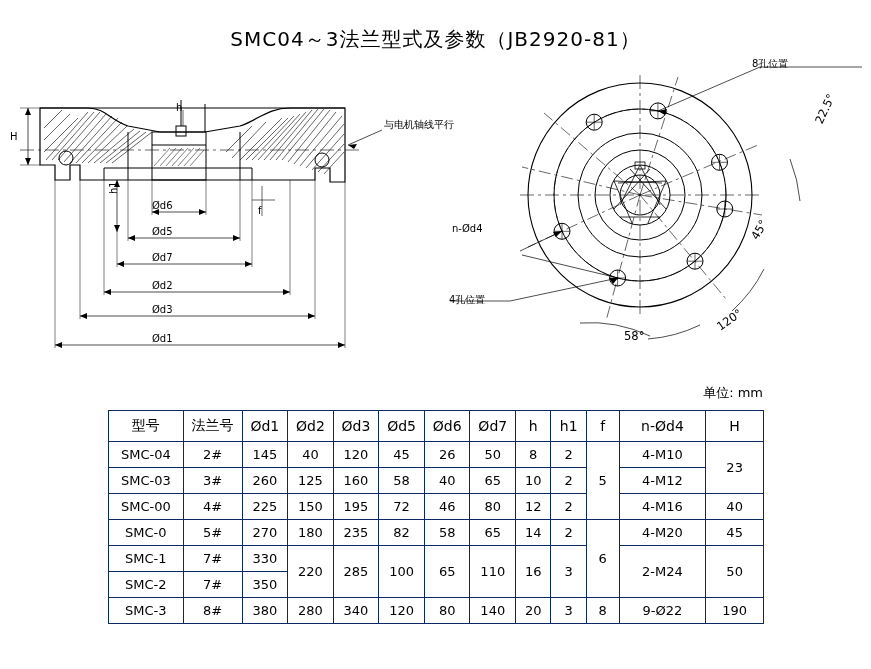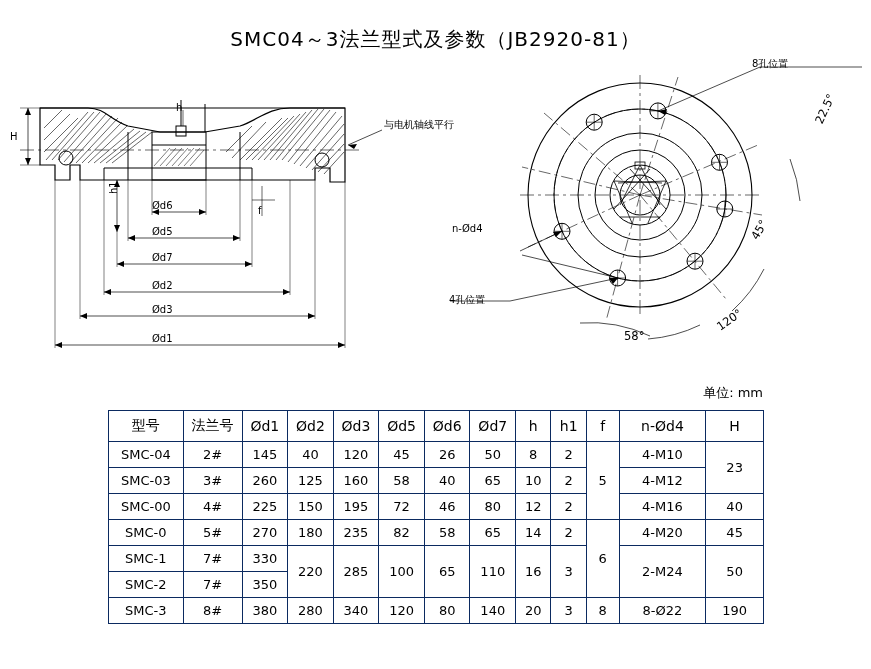--- a/index.html
+++ b/index.html
@@ -424,20 +424,20 @@
           <td>8#</td>
           <td>380</td>
           <td>280</td>
           <td>340</td>
           <td>120</td>
           <td>80</td>
           <td>140</td>
           <td>20</td>
           <td>3</td>
           <td>8</td>
-          <td>8-Ø22</td>
+          <td>9-Ø22</td>
           <td>190</td>
         </tr>
       </tbody>
     </table>
   </div>
 
 </div>
 
 </body></html>

